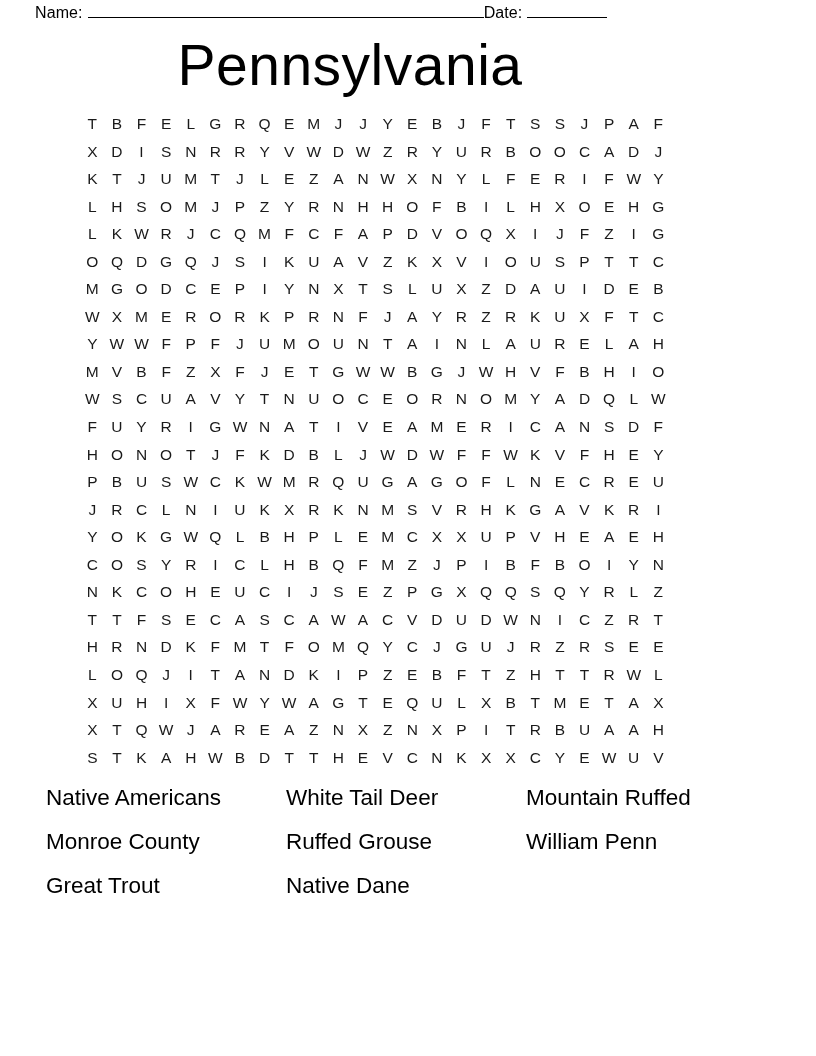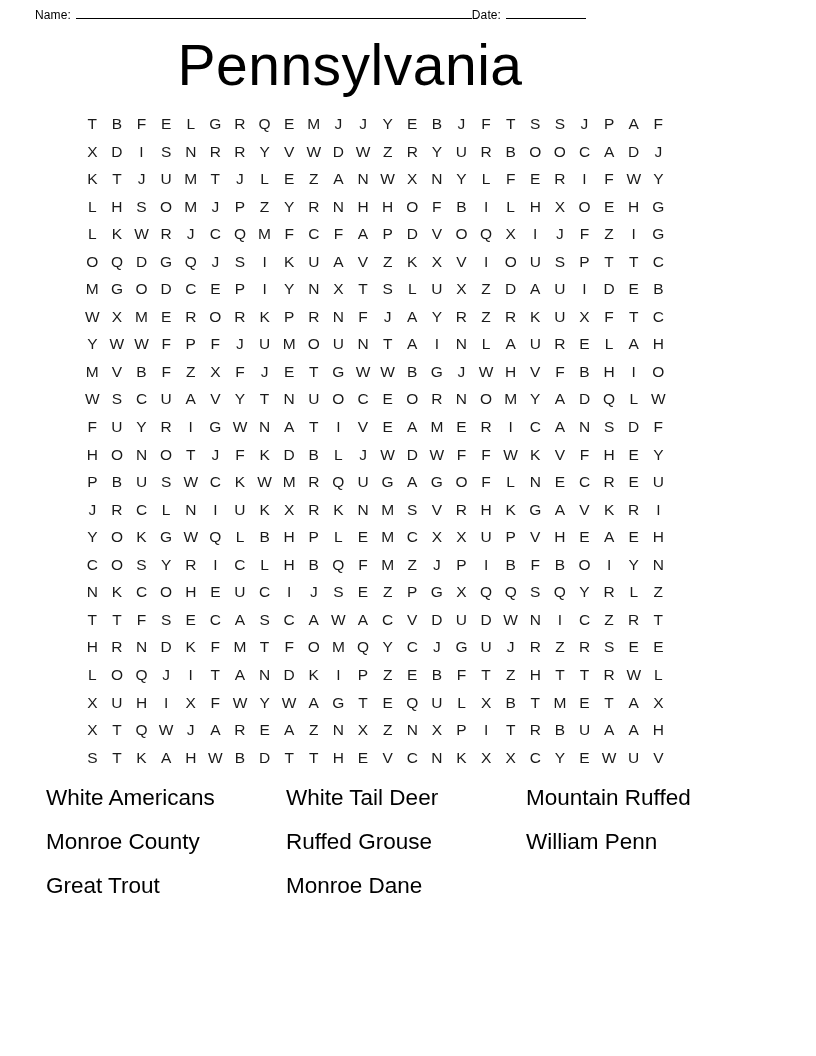--- a/index.html
+++ b/index.html
@@ -40,21 +40,21 @@
     display: flex;
     align-items: baseline;
     margin-left: 35px;
   }
   .date-block {
     display: flex;
     align-items: baseline;
     margin-left: 0;
   }
   .field-label {
-    font-size: 12px;
+    font-size: 16px;
     white-space: nowrap;
     letter-spacing: 0.1px;
   }
   .field-rule {
     display: inline-block;
     border-bottom: 1.4px solid #000;
     height: 13px;
     margin-left: 5px;
   }
   .rule-name { width: 396px; }
@@ -761,23 +761,23 @@
           <span class="cell">Y</span>
           <span class="cell">E</span>
           <span class="cell">W</span>
           <span class="cell">U</span>
           <span class="cell">V</span>
         </div>
       </div>
   </div>
 
   <div class="word-list" id="word-list">
-      <div class="word-item">White Americans</div>
+      <div class="word-item">Native Americans</div>
       <div class="word-item">White Tail Deer</div>
       <div class="word-item">Mountain Ruffed</div>
       <div class="word-item">Monroe County</div>
       <div class="word-item">Ruffed Grouse</div>
       <div class="word-item">William Penn</div>
       <div class="word-item">Great Trout</div>
-      <div class="word-item">Monroe Dane</div>
+      <div class="word-item">Native Dane</div>
     </div>
 
 </div>
 
 </body></html>

